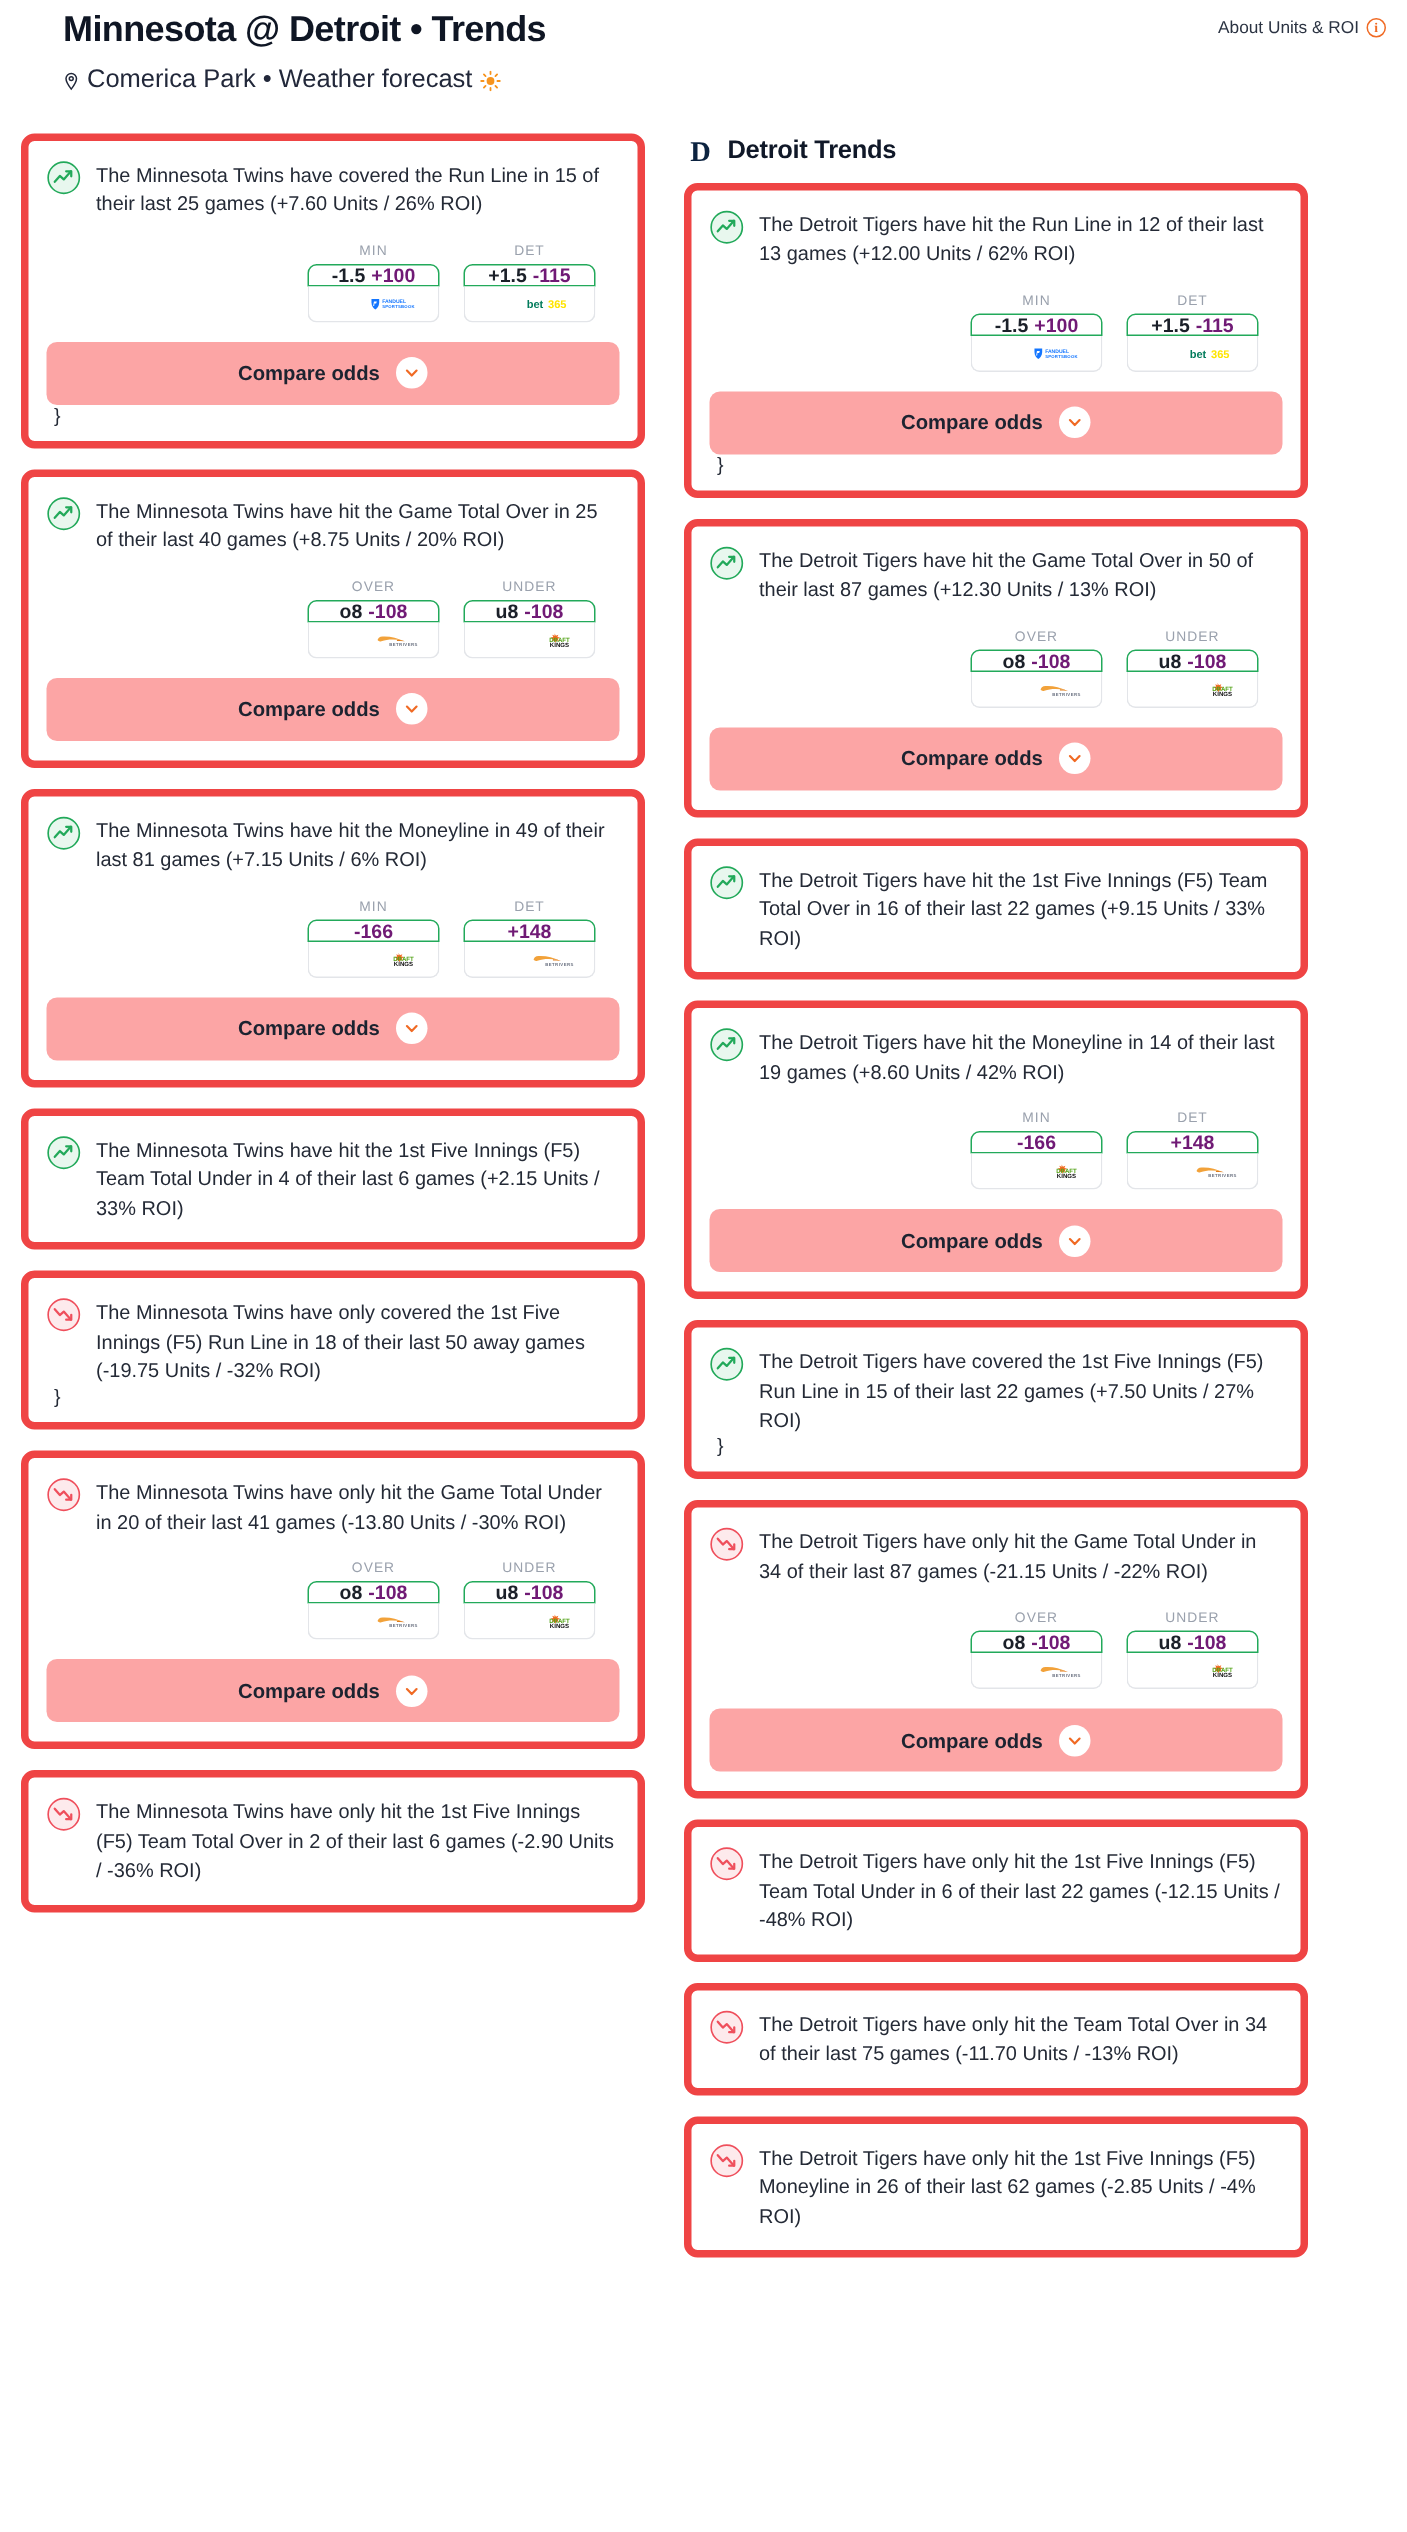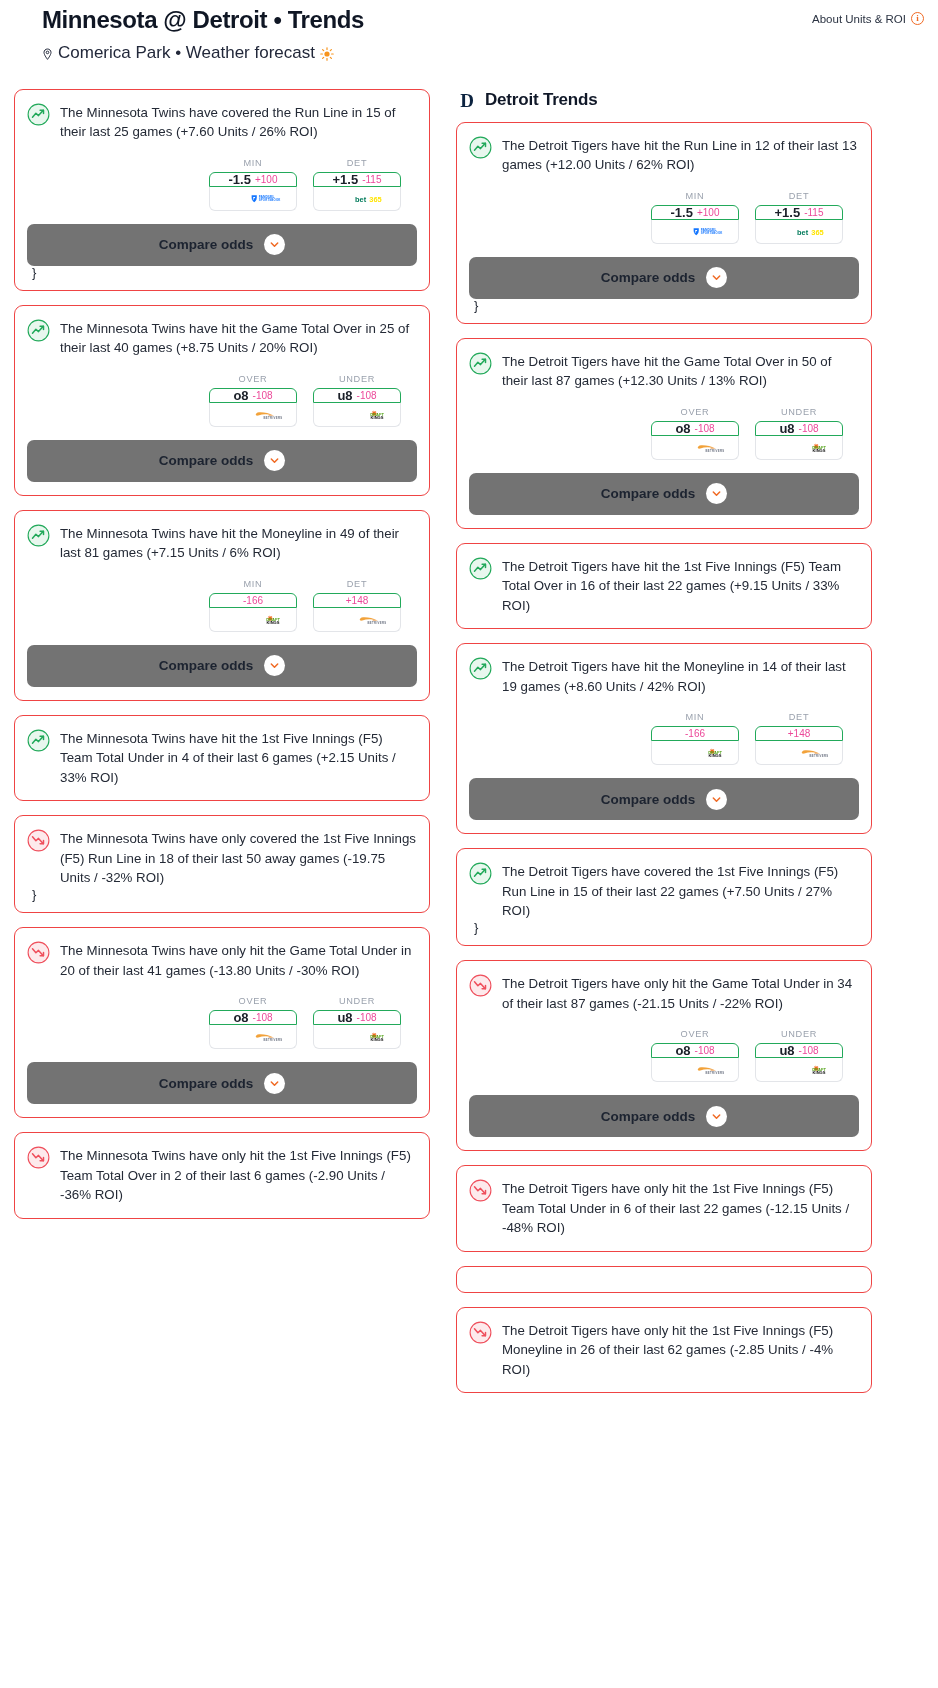--- a/index.html
+++ b/index.html
@@ -47,21 +47,21 @@
     display: flex; align-items: center; gap: 7px; margin-bottom: 11px;
   }
   .col-head h2 {
     font-size: 17px; font-weight: 700; margin: 0; color: #101828;
     letter-spacing: -0.2px;
   }
   .team-logo { width: 22px; height: 22px; flex: 0 0 22px; }
 
   
   .card {
-    border: 1px solid #ef4444; border-radius: 9px; background: #fff;
+    border: 5px solid #ef4444; border-radius: 9px; background: #fff;
     margin-bottom: 14px; padding: 12px 12px 0 12px; overflow: hidden;
   }
   .card-top { display: flex; gap: 10px; align-items: flex-start; }
   .trend-icon { width: 23px; height: 23px; flex: 0 0 23px; margin-top: 1px; }
   .trend-text {
     font-size: 13.3px; line-height: 1.47; color: #242a36; padding-top: 1px;
   }
   .brace {
     font-size: 13px; color: #242a36; line-height: 1; padding: 0 0 11px 5px;
   }
@@ -76,31 +76,31 @@
   .odds-label {
     font-size: 9.2px; color: #9aa1ad; text-align: center;
     letter-spacing: 0.7px; margin-bottom: 4px; text-transform: uppercase;
   }
   .odds-box {
     border: 1px solid #22a95a; border-radius: 6px 6px 0 0;
     height: 15px; display: flex; align-items: center; justify-content: center;
     gap: 4px; background: #fff; cursor: pointer;
   }
   .odds-line { font-size: 13px; font-weight: 700; color: #1b2029; }
-  .odds-price { font-size: 10px; color: #ec4899; font-weight: 400; }
+  .odds-price { font-size: 13px; color: #701a75; font-weight: 700; }
   .book-box {
     border: 1px solid #e3e5e9; border-top: none; border-radius: 0 0 6px 6px;
     height: 24px; display: flex; align-items: center; justify-content: center;
     background: #fff; cursor: pointer; padding-left: 40px;
   }
   .book-logo { height: 15px; display: block; }
 
   
   .compare {
-    background: #737373; border-radius: 7px; margin-top: 13px;
+    background: #fca5a5; border-radius: 7px; margin-top: 13px;
     height: 42px; display: flex; align-items: center; justify-content: center;
     gap: 11px; cursor: pointer;
   }
   .compare-label { font-size: 13.5px; font-weight: 700; color: #1c2330; }
   .chev-btn {
     width: 21px; height: 21px; border-radius: 50%; background: #fff;
     display: flex; align-items: center; justify-content: center;
   }
 </style>
 </head>
@@ -598,27 +598,35 @@
           <span class="trend-icon"><svg viewBox="0 0 23 23" width="23" height="23">
               <circle cx="11.5" cy="11.5" r="10.4" fill="#fdeaec" stroke="#ef4f5c" stroke-width="1.1"></circle>
               <path d="M5.5 7.8l3.4 3.9 2.6-2.3 4.8 5.4" fill="none" stroke="#ef4f5c" stroke-width="1.5" stroke-linecap="round" stroke-linejoin="round"></path>
               <path d="M13.1 14.8h3.4v-3.3" fill="none" stroke="#ef4f5c" stroke-width="1.5" stroke-linecap="round" stroke-linejoin="round"></path>
             </svg></span>
           <div class="trend-text">The Detroit Tigers have only hit the 1st Five Innings (F5) Team Total Under in 6 of their last 22 games (-12.15 Units / -48% ROI)</div>
         </div>
         <div class="card-pad-bottom"></div>
       </div>
       <div class="card">
-        <div class="card-pad-bottom"></div>
-      </div>
-      <div class="card">
         <div class="card-top">
           <span class="trend-icon"><svg viewBox="0 0 23 23" width="23" height="23">
               <circle cx="11.5" cy="11.5" r="10.4" fill="#fdeaec" stroke="#ef4f5c" stroke-width="1.1"></circle>
               <path d="M5.5 7.8l3.4 3.9 2.6-2.3 4.8 5.4" fill="none" stroke="#ef4f5c" stroke-width="1.5" stroke-linecap="round" stroke-linejoin="round"></path>
               <path d="M13.1 14.8h3.4v-3.3" fill="none" stroke="#ef4f5c" stroke-width="1.5" stroke-linecap="round" stroke-linejoin="round"></path>
             </svg></span>
+          <div class="trend-text">The Detroit Tigers have only hit the Team Total Over in 34 of their last 75 games (-11.70 Units / -13% ROI)</div>
+        </div>
+        <div class="card-pad-bottom"></div>
+      </div>
+      <div class="card">
+        <div class="card-top">
+          <span class="trend-icon"><svg viewBox="0 0 23 23" width="23" height="23">
+              <circle cx="11.5" cy="11.5" r="10.4" fill="#fdeaec" stroke="#ef4f5c" stroke-width="1.1"></circle>
+              <path d="M5.5 7.8l3.4 3.9 2.6-2.3 4.8 5.4" fill="none" stroke="#ef4f5c" stroke-width="1.5" stroke-linecap="round" stroke-linejoin="round"></path>
+              <path d="M13.1 14.8h3.4v-3.3" fill="none" stroke="#ef4f5c" stroke-width="1.5" stroke-linecap="round" stroke-linejoin="round"></path>
+            </svg></span>
           <div class="trend-text">The Detroit Tigers have only hit the 1st Five Innings (F5) Moneyline in 26 of their last 62 games (-2.85 Units / -4% ROI)</div>
         </div>
         <div class="card-pad-bottom"></div>
       </div>
     </div>
   </div>
 
 </body></html>

